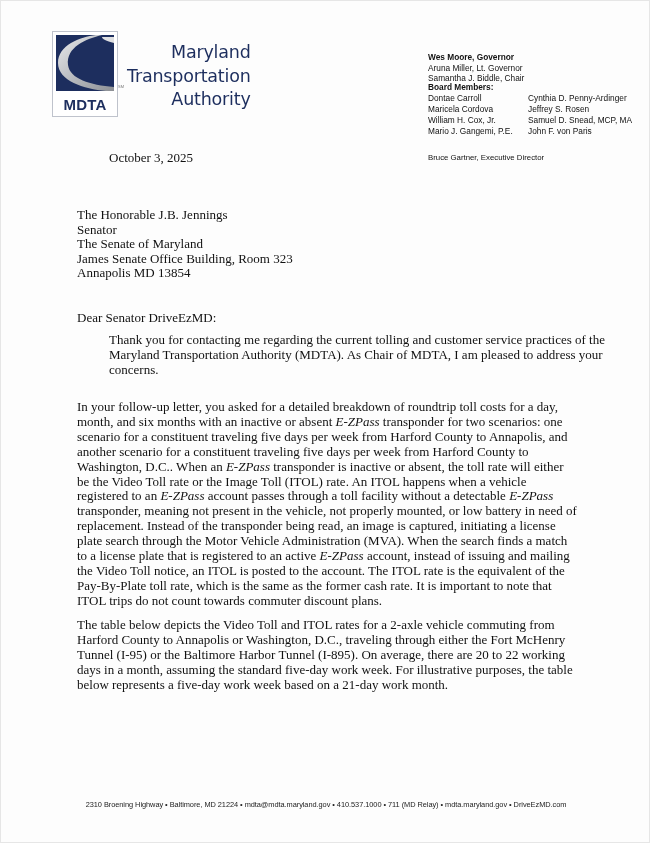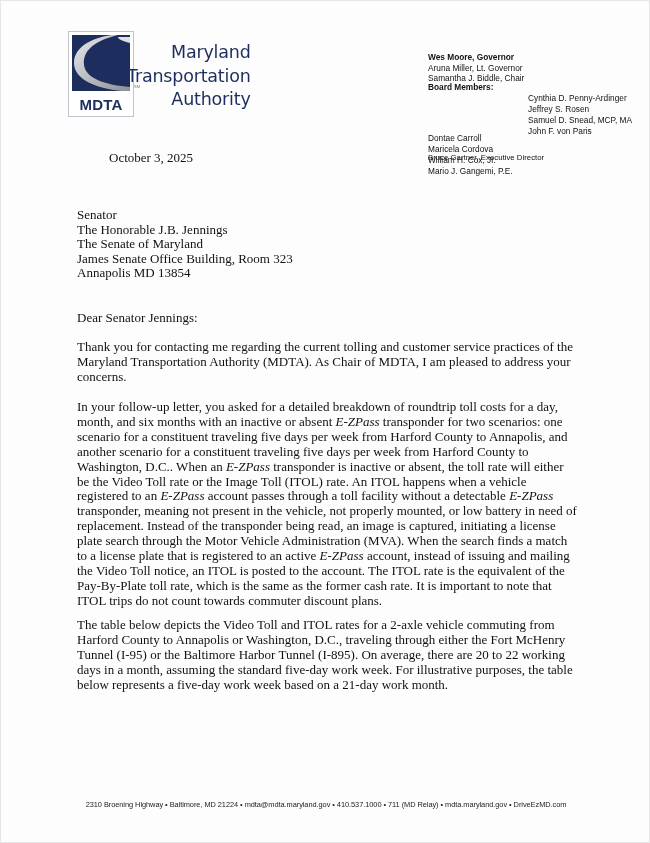--- a/index.html
+++ b/index.html
@@ -26,21 +26,20 @@
     
     .logo {
       position: absolute;
       left: 51px;
       top: 30px;
       width: 66px;
       height: 86px;
       border: 1px solid #bfc3cc;
       background: #fff;
       box-sizing: border-box;
-      margin-left: 16px;
     }
     .logo-square {
       position: absolute;
       left: 3px; top: 3px;
       width: 58px; height: 56px;
       background: #1d2e5e;
       overflow: hidden;
     }
     .logo-square svg { display: block; }
     .logo-text {
@@ -90,21 +89,21 @@
       position: absolute;
       left: 427px;
       top: 81px;
       font-family: "Liberation Sans", sans-serif;
       font-size: 8.3px;
       line-height: 11px;
       color: #111;
     }
     .board .title { font-weight: bold; }
     .board .cols { display: flex; }
-    .board .col1 { width: 100px; margin-top: 40px; }
+    .board .col1 { width: 100px; }
     .board .col2 { }
     .exec {
       position: absolute;
       left: 427px;
       top: 152px;
       font-family: "Liberation Sans", sans-serif;
       font-size: 7.8px;
       color: #111;
     }
 
@@ -131,21 +130,21 @@
     }
     .para {
       position: absolute;
       left: 76px;
       width: 500px;
       font-size: 13px;
       line-height: 14.9px;
       text-align: left;
     }
     .para em { font-style: italic; }
-    .p1 { top: 339px; }
+    .p1 { top: 332px; margin-left: 32px; }
     .p2 { top: 399px; }
     .p3 { top: 617px; }
 
     .footer {
       position: absolute;
       left: 0;
       width: 650px;
       top: 799px;
       text-align: center;
       font-family: "Liberation Sans", sans-serif;
@@ -205,28 +204,28 @@
         <div>John F. von Paris</div>
       </div>
     </div>
   </div>
 
   <div class="exec">Bruce Gartner, Executive Director</div>
 
   <div class="date">October 3, 2025</div>
 
   <div class="address">
+    <div>The Honorable J.B. Jennings</div>
     <div>Senator</div>
-    <div>The Honorable J.B. Jennings</div>
     <div>The Senate of Maryland</div>
     <div>James Senate Office Building, Room 323</div>
     <div>Annapolis MD  13854</div>
   </div>
 
-  <div class="salutation">Dear Senator Jennings:</div>
+  <div class="salutation">Dear Senator DriveEzMD:</div>
 
   <div class="para p1">Thank you for contacting me regarding the current tolling and customer service practices of the Maryland Transportation Authority (MDTA).  As Chair of MDTA, I am pleased to address your concerns.</div>
 
   <div class="para p2"><span>In your follow-up letter, you asked for a detailed breakdown of roundtrip toll costs for a day, month, and six months with an inactive or absent </span><em>E-ZPass</em><span> transponder for two scenarios: one scenario for a constituent traveling five days per week from Harford County to Annapolis, and another scenario for a constituent traveling five days per week from Harford County to Washington, D.C..  When an </span><em>E-ZPass</em><span> transponder is inactive or absent, the toll rate will either be the Video Toll rate or the Image Toll (ITOL) rate.  An ITOL happens when a vehicle registered to an </span><em>E-ZPass</em><span> account passes through a toll facility without a detectable </span><em>E-ZPass</em><span> transponder, meaning not present in the vehicle, not properly mounted, or low battery in need of replacement.  Instead of the transponder being read, an image is captured, initiating a license plate search through the Motor Vehicle Administration (MVA).  When the search finds a match to a license plate that is registered to an active </span><em>E-ZPass</em><span> account, instead of issuing and mailing the Video Toll notice, an ITOL is posted to the account.  The ITOL rate is the equivalent of the Pay-By-Plate toll rate, which is the same as the former cash rate.  It is important to note that ITOL trips do not count towards commuter discount plans.</span></div>
 
   <div class="para p3">The table below depicts the Video Toll and ITOL rates for a 2-axle vehicle commuting from Harford County to Annapolis or Washington, D.C., traveling through either the Fort McHenry Tunnel (I-95) or the Baltimore Harbor Tunnel (I-895).  On average, there are 20 to 22 working days in a month, assuming the standard five-day work week.  For illustrative purposes, the table below represents a five-day work week based on a 21-day work month.</div>
 
   <div class="footer">2310 Broening Highway • Baltimore, MD  21224 • mdta@mdta.maryland.gov • 410.537.1000 • 711 (MD Relay) • mdta.maryland.gov • DriveEzMD.com</div>
 </div>
 

